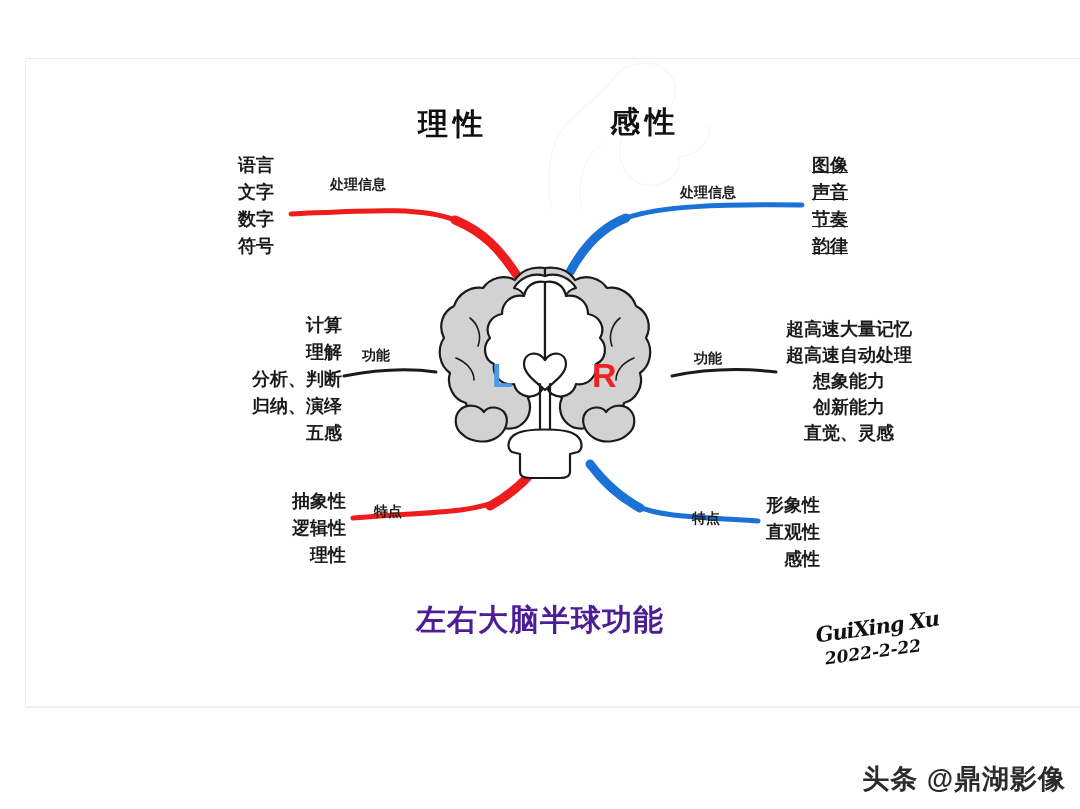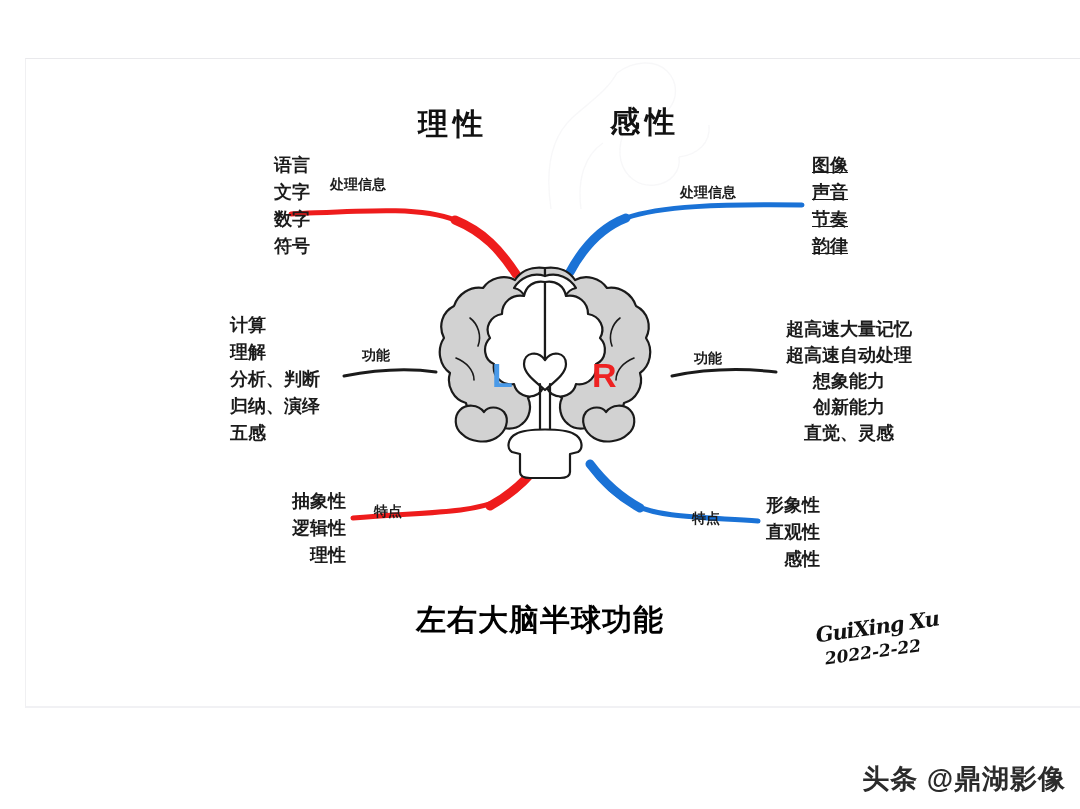--- a/index.html
+++ b/index.html
@@ -57,25 +57,25 @@
   .term-list {
     position: absolute;
     font-size: 18px;
     font-weight: 700;
     color: #1b1b1b;
     line-height: 27px;
     white-space: nowrap;
   }
   .term-list div { white-space: nowrap; }
 
-  #list-left-input  { left: 238px; top: 152px; text-align: right; margin-left: 36px; }
+  #list-left-input  { left: 238px; top: 152px; text-align: right; }
   #list-right-input { left: 812px; top: 152px; text-align: left; text-decoration: underline; }
 
   #list-left-function {
-    left: 230px; top: 312px; width: 112px; 
+    left: 230px; top: 312px; width: 112px; text-align: right;
   }
   #list-right-function {
     left: 786px; top: 316px; text-align: center; line-height: 26px;
   }
 
   #list-left-trait {
     left: 252px; top: 488px; width: 94px; text-align: right; font-family: Liberation Serif, serif;
   }
   #list-right-trait {
     left: 766px; top: 492px; text-align: right;
@@ -123,21 +123,21 @@
 
   
   #diagram-title {
     position: absolute;
     left: 0;
     top: 600px;
     width: 1080px;
     text-align: center;
     font-size: 30px;
     font-weight: 700;
-    color: #000000;
+    color: #4c1d95;
     letter-spacing: 1px;
   }
 
   
   #signature-block {
     position: absolute;
     left: 818px;
     top: 612px;
     width: 150px;
     height: 70px;

